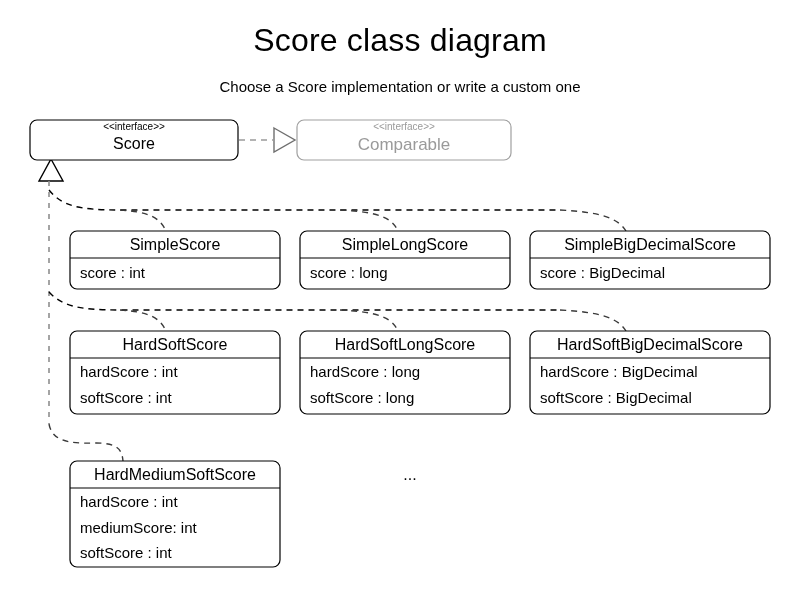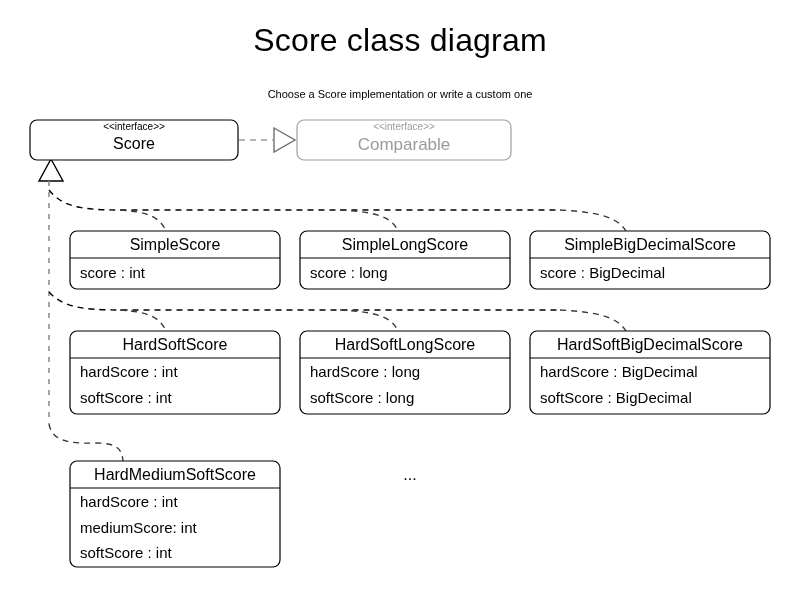--- a/index.html
+++ b/index.html
@@ -28,23 +28,23 @@
   }
   .diagram-title {
     margin: 0;
     padding-top: 20px;
     font-size: 32px;
     font-weight: normal;
     line-height: 40px;
     letter-spacing: 0.2px;
   }
   .diagram-subtitle {
-    margin: 15px;
+    margin: 8px;
     padding-top: 10px;
-    font-size: 11px;
+    font-size: 15px;
     font-weight: normal;
     line-height: 18px;
   }
   svg.canvas {
     position: absolute;
     left: 0;
     top: 0;
     width: 800px;
     height: 600px;
   }

